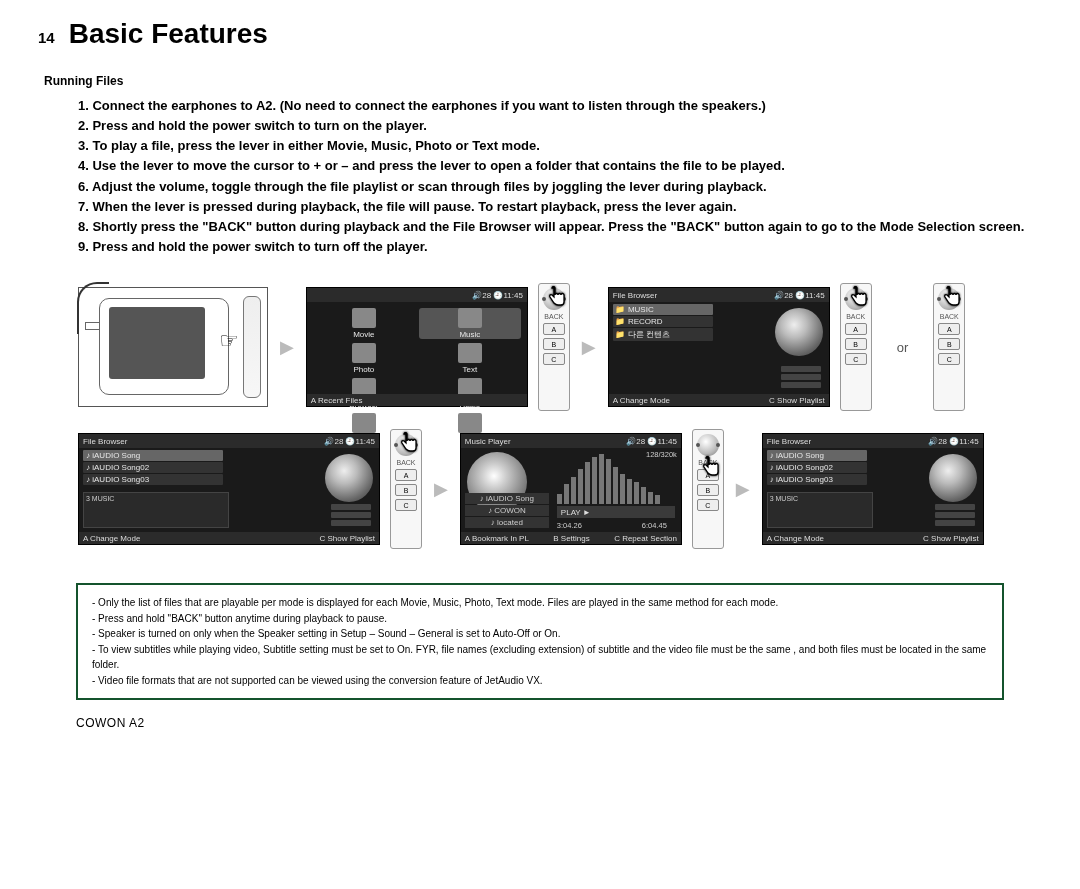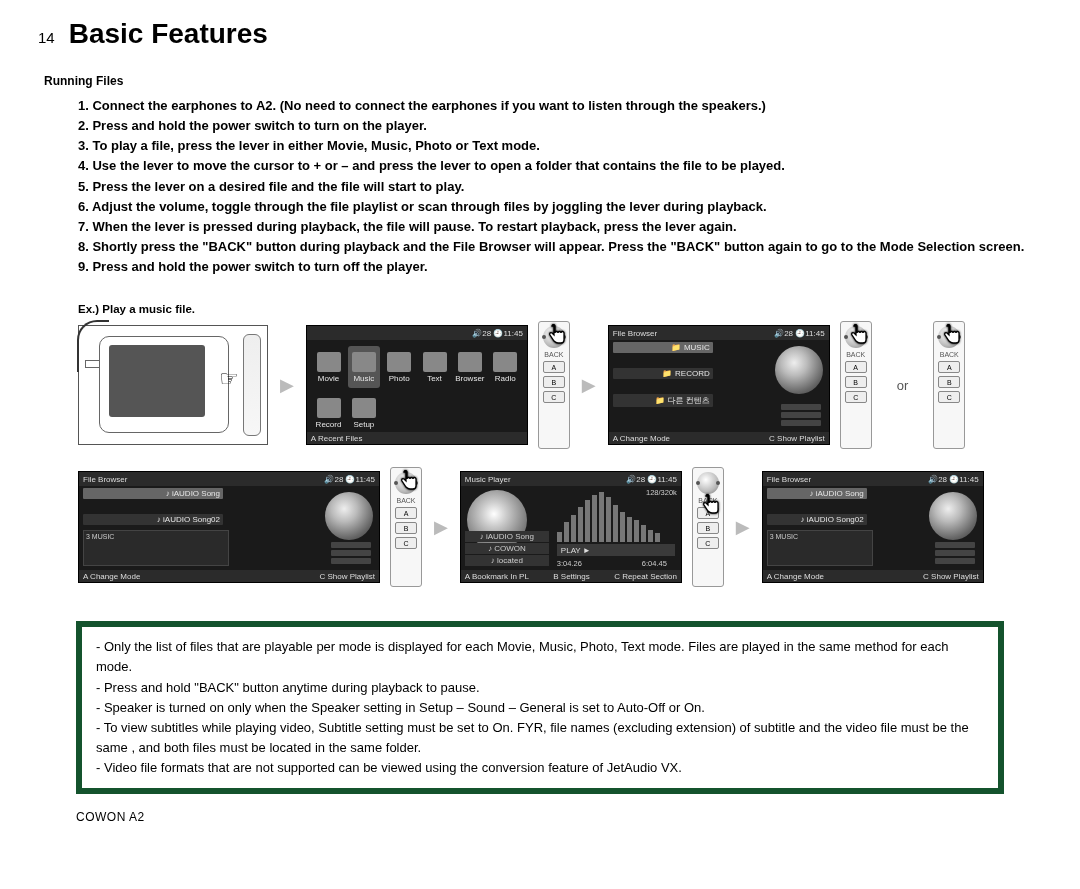--- a/index.html
+++ b/index.html
@@ -16,21 +16,21 @@
   }
   .header {
     display: flex;
     align-items: baseline;
     gap: 14px;
     border-bottom: none;
     margin-bottom: 24px;
   }
   .page-num {
     font-size: 15px;
-    font-weight: normal;
+    font-weight: bold;
   }
   .title {
     font-size: 28px;
     font-weight: bold;
   }
   .subheading {
     font-size: 12px;
     font-weight: bold;
     margin: 0 0 8px 6px;
   }
@@ -129,21 +129,21 @@
   .shot .botbar {
     position: absolute; bottom: 0; left: 0; right: 0;
     height: 12px;
     background: #2b2b2b;
     display: flex; justify-content: space-between;
     padding: 0 4px; font-size: 8px; color: #ddd;
     align-items: center;
   }
   .mode-grid {
     display: grid;
-    grid-template-columns: repeat(6, 1fr);
+    grid-template-columns: repeat(2, 1fr);
     grid-template-rows: repeat(2, 1fr);
     gap: 4px;
     padding: 6px;
     height: 88px;
   }
   .mode-grid .item {
     display: flex;
     flex-direction: column;
     align-items: center;
     justify-content: center;
@@ -153,21 +153,21 @@
   .mode-grid .item.sel { background: #555; border-radius: 3px; }
   .mode-grid .ico {
     width: 24px; height: 20px;
     background: #888;
     border-radius: 2px;
   }
   
   .filelist {
     position: absolute; left: 4px; top: 16px;
     width: 100px; font-size: 8px;
-    display: flex; flex-direction: column; gap: 15px; text-align: right;
+    display: flex; flex-direction: column; gap: 1px;
   }
   .filelist .row-item {
     background: #333; padding: 1px 3px; border-radius: 1px;
   }
   .filelist .row-item.sel { background: #666; }
   .jog {
     position: absolute; right: 6px; top: 20px;
     width: 48px; height: 48px;
     border-radius: 50%;
     background: radial-gradient(circle at 40% 35%, #eee 0%, #bbb 30%, #666 70%, #333 100%);
@@ -257,23 +257,23 @@
   .leverpad .hand-icon {
     position: absolute;
     left: 6px;
     pointer-events: none;
   }
   .leverpad .hand-icon svg { filter: drop-shadow(0 0 1px #000); }
 
   
   .notes {
     margin: 34px 38px 16px 38px;
-    border: 6px solid #14532d;
+    border: 2px solid #14532d;
     padding: 10px 14px;
-    font-size: 13px;
+    font-size: 10px;
     line-height: 1.55;
   }
   .footer {
     margin: 14px 0 0 38px;
     font-size: 12px;
     letter-spacing: 0.5px;
   }
 </style>
 </head>
 <body>
@@ -284,28 +284,26 @@
     <span class="title">Basic Features</span>
   </div>
 
   <div class="subheading">Running Files</div>
 
   <ul class="steps">
     <li>1. Connect the earphones to A2. (No need to connect the earphones if you want to listen through the speakers.)</li>
     <li>2. Press and hold the power switch to turn on the player.</li>
     <li>3. To play a file, press the lever in either Movie, Music, Photo or Text mode.</li>
     <li>4. Use the lever to move the cursor to + or – and press the lever to open a folder that contains the file to be played.</li>
-    <li>5. Press the lever on a desired file and the file will start to play.</li>
     <li>6. Adjust the volume, toggle through the file playlist or scan through files by joggling the lever during playback.</li>
     <li>7. When the lever is pressed during playback, the file will pause. To restart playback, press the lever again.</li>
     <li>8. Shortly press the "BACK" button during playback and the File Browser will appear. Press the "BACK" button again to go to the Mode Selection screen.</li>
     <li>9. Press and hold the power switch to turn off the player.</li>
   </ul>
 
-  <div class="ex-label">Ex.) Play a music file.</div>
 
   <div class="row">
 
     <div class="device">
       <div class="cable"></div>
       <div class="plug"></div>
       <div class="body"></div>
       <div class="screen"></div>
       <div class="side"></div>
       <span class="hand">☞</span>

